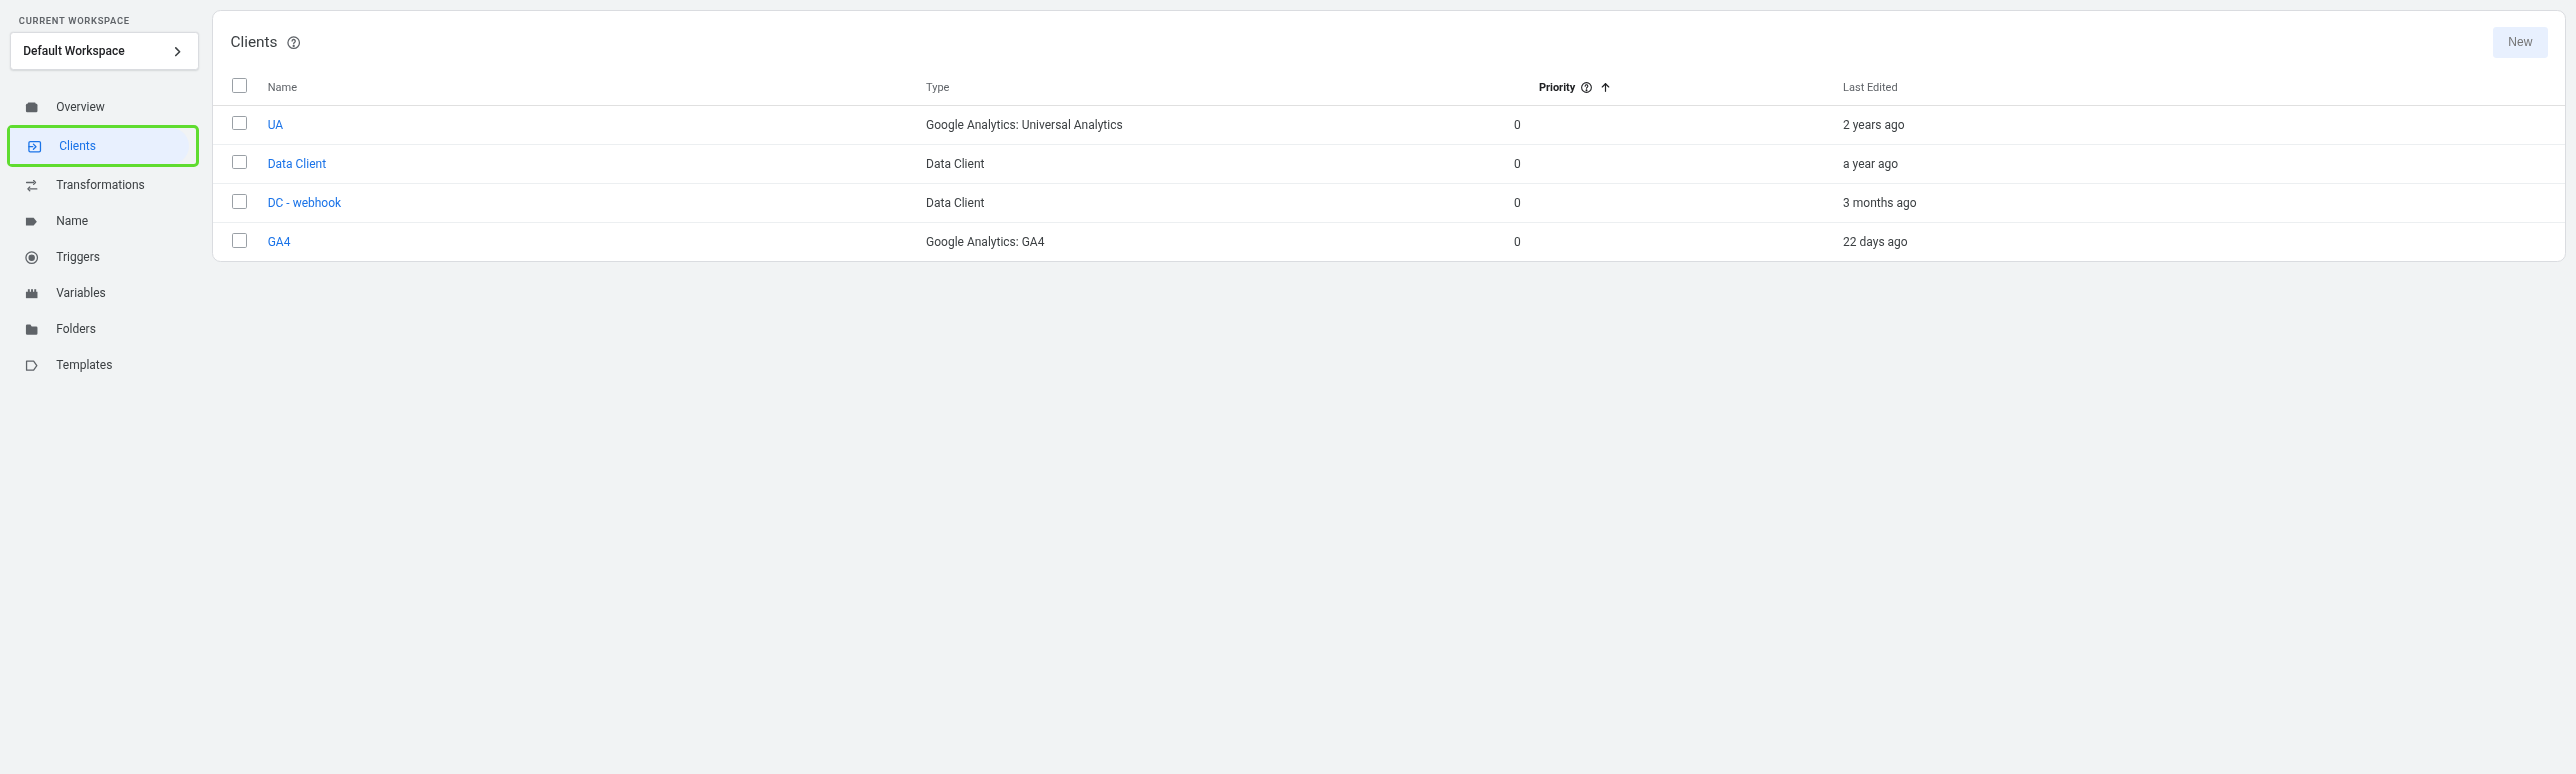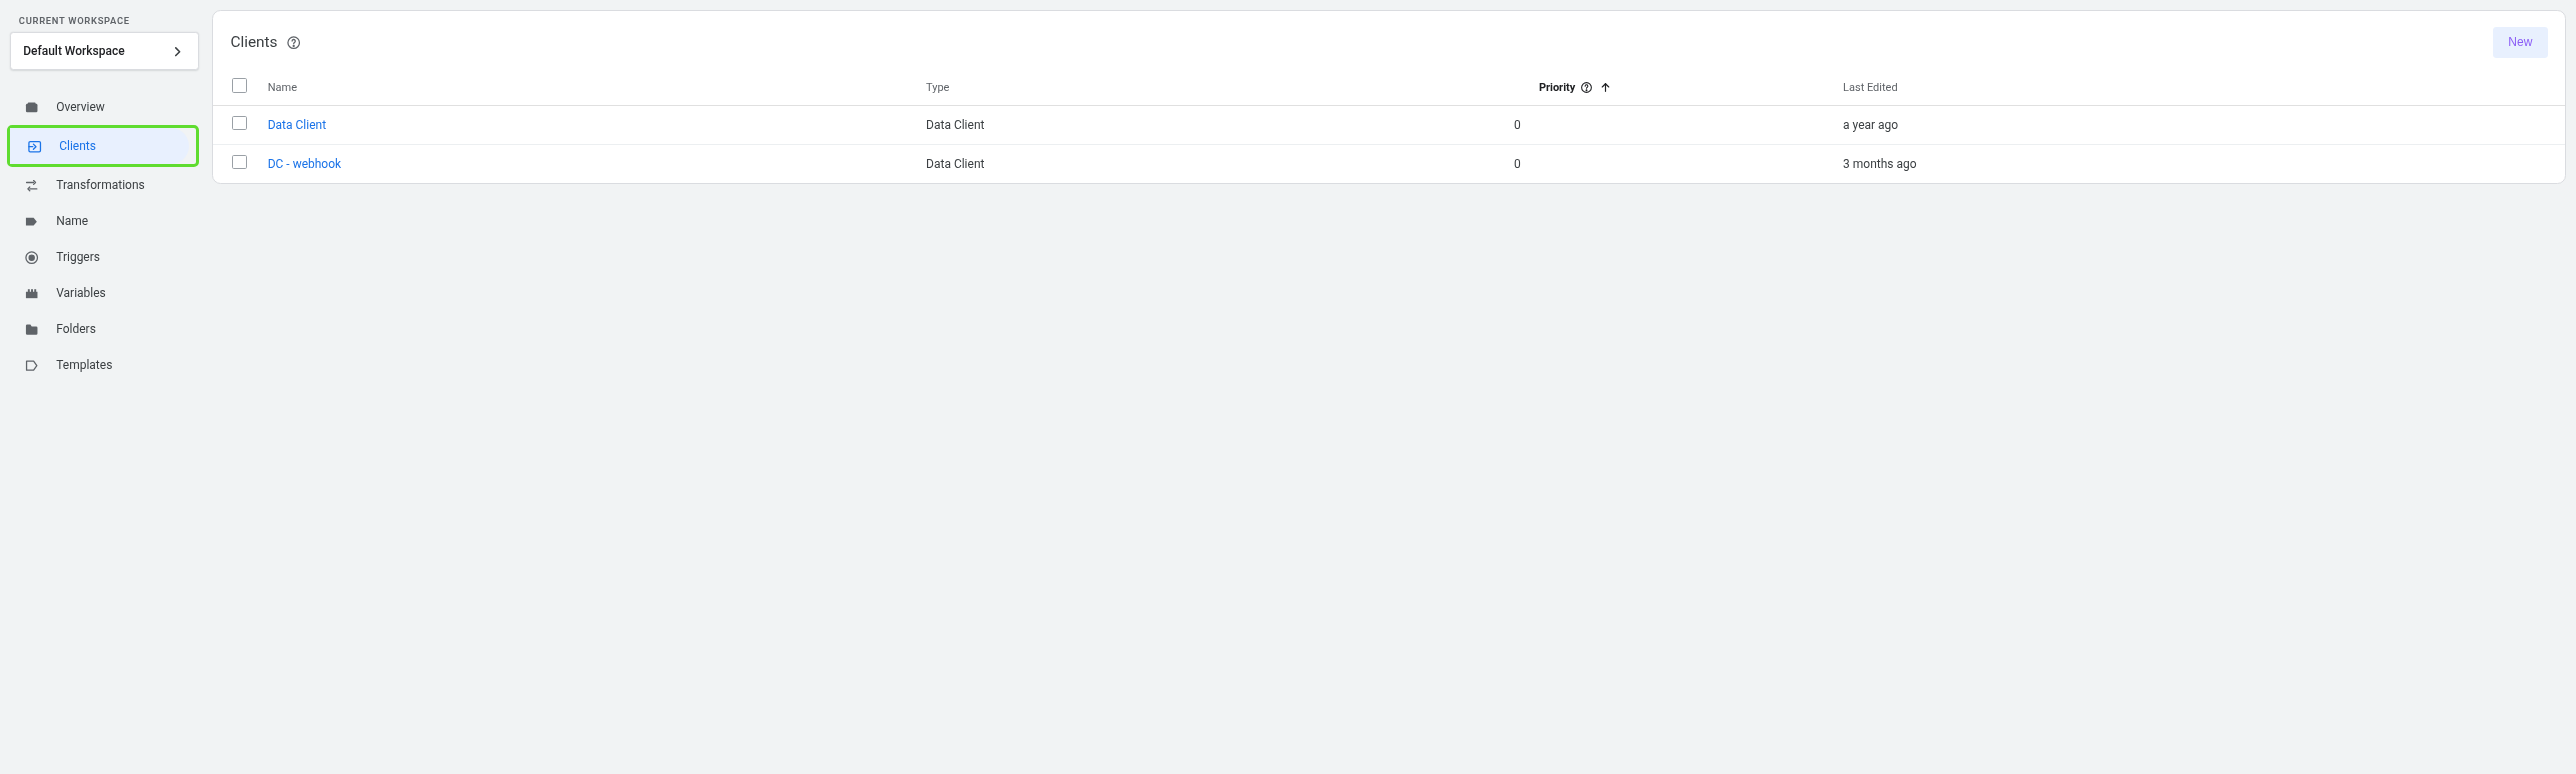--- a/index.html
+++ b/index.html
@@ -109,21 +109,21 @@
     color: #3c4043;
     font-weight: 400;
   }
   .help-circle {
     width: 15.4px; height: 15.4px;
     color: #5f6368;
   }
   .spacer { flex: 1; }
   .btn-new {
     background: #e8f0fe;
-    color: #8b5cf6;
+    color: #737373;
     font-weight: 500;
     font-size: 12px;
     border: none;
     padding: 8.6px 15.4px;
     border-radius: 3.4px;
     cursor: pointer;
   }
 
   table {
     width: 100%;
@@ -312,30 +312,44 @@
                     </svg>
                 </span>
               </span>
             </th>
             <th class="col-edited">Last Edited</th>
           </tr>
         </thead>
         <tbody id="rows">
             <tr>
               <td class="col-check"><span class="checkbox"></span></td>
+              <td><span class="link">UA</span></td>
+              <td>Google Analytics: Universal Analytics</td>
+              <td>0</td>
+              <td>2 years ago</td>
+            </tr>
+            <tr>
+              <td class="col-check"><span class="checkbox"></span></td>
               <td><span class="link">Data Client</span></td>
               <td>Data Client</td>
               <td>0</td>
               <td>a year ago</td>
             </tr>
             <tr>
               <td class="col-check"><span class="checkbox"></span></td>
               <td><span class="link">DC - webhook</span></td>
               <td>Data Client</td>
               <td>0</td>
               <td>3 months ago</td>
             </tr>
+            <tr>
+              <td class="col-check"><span class="checkbox"></span></td>
+              <td><span class="link">GA4</span></td>
+              <td>Google Analytics: GA4</td>
+              <td>0</td>
+              <td>22 days ago</td>
+            </tr>
           </tbody>
       </table>
     </div>
   </main>
 </div>
 
 
 </body></html>

